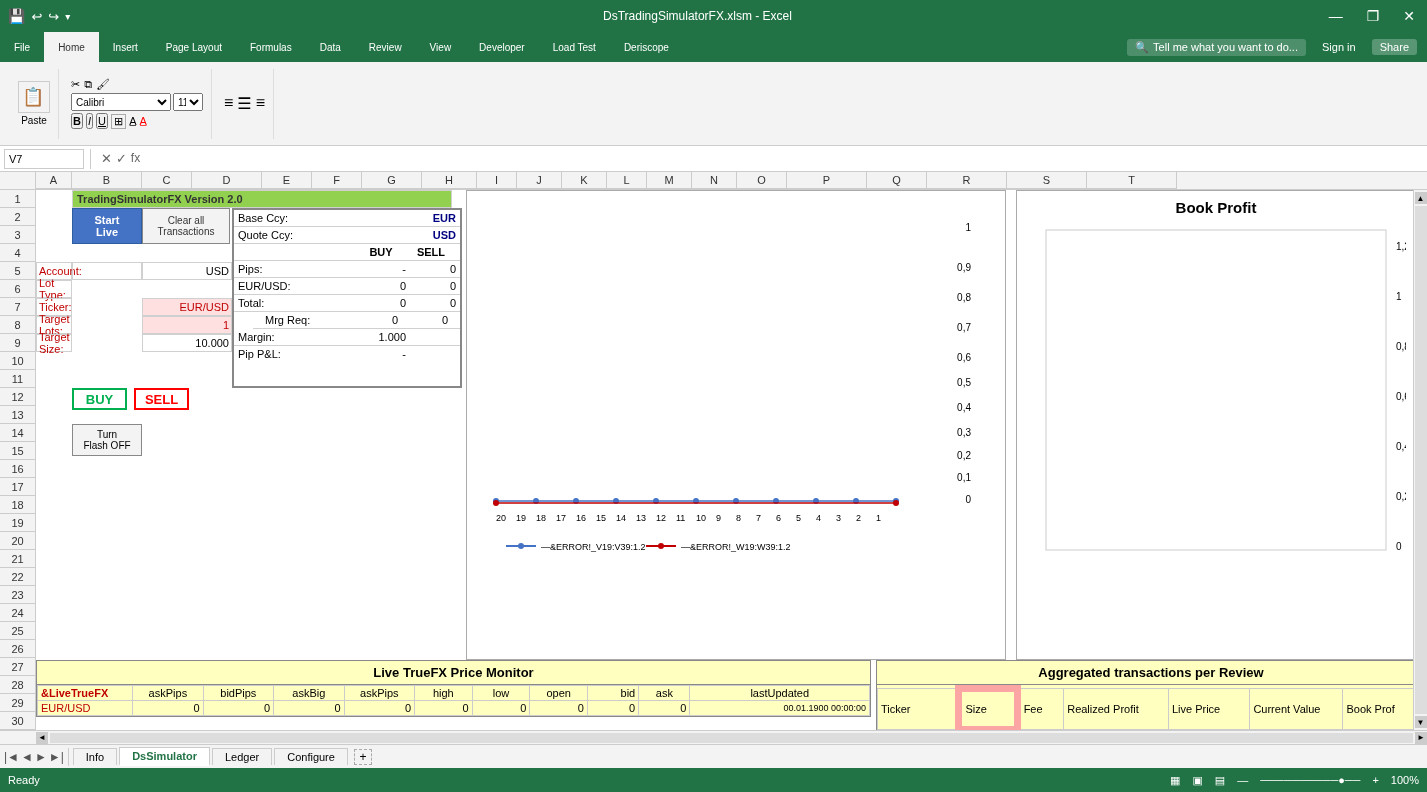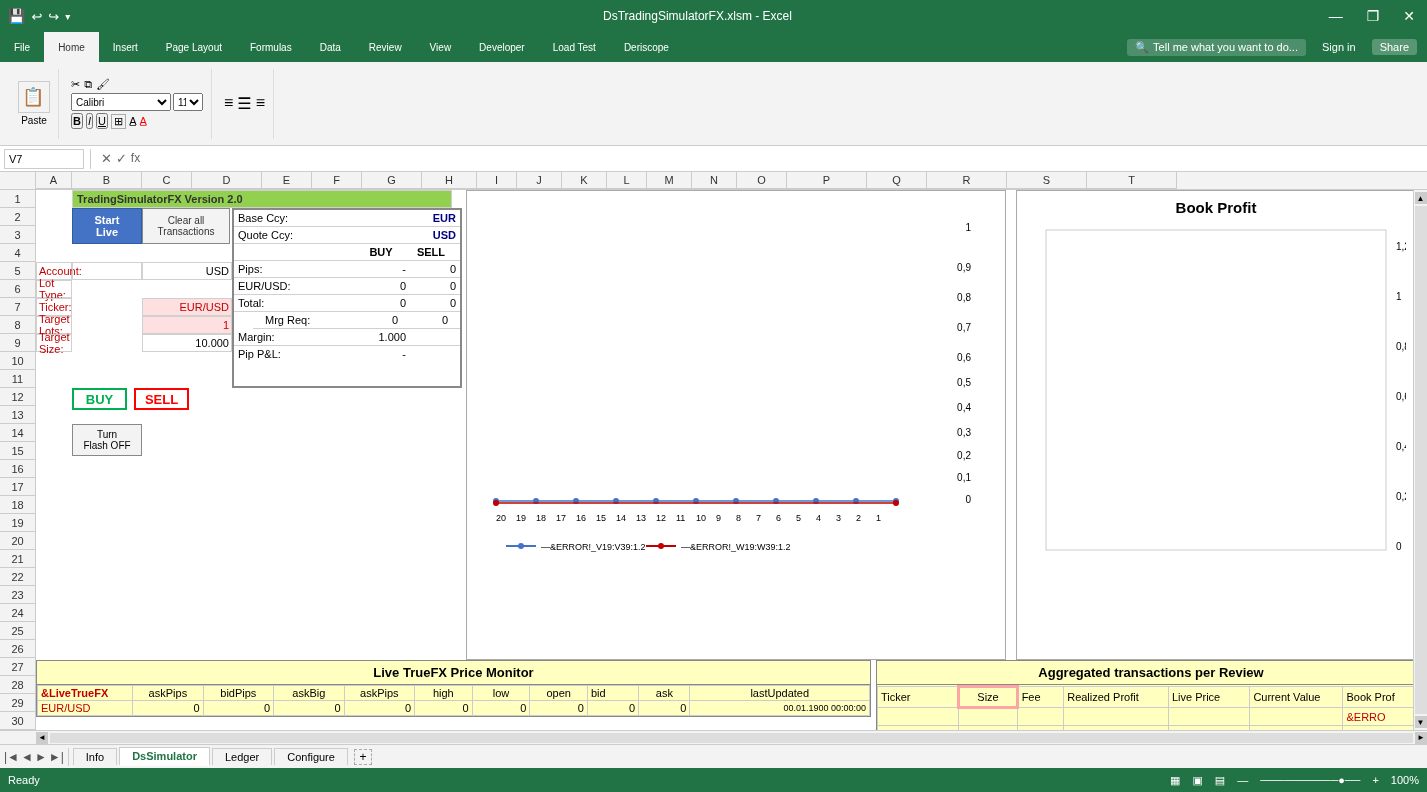--- a/index.html
+++ b/index.html
@@ -364,21 +364,21 @@
             <thead>
               <tr style="background:#ffffc0;">
                 <td style="border:1px solid #ccc; padding:1px 3px; font-weight:bold; color:#c00000; width:70px;">&amp;LiveTrueFX</td>
                 <td style="border:1px solid #ccc; padding:1px 3px; text-align:center; width:55px;">askPips</td>
                 <td style="border:1px solid #ccc; padding:1px 3px; text-align:center; width:55px;">bidPips</td>
                 <td style="border:1px solid #ccc; padding:1px 3px; text-align:center; width:55px;">askBig</td>
                 <td style="border:1px solid #ccc; padding:1px 3px; text-align:center; width:55px;">askPips</td>
                 <td style="border:1px solid #ccc; padding:1px 3px; text-align:center; width:45px;">high</td>
                 <td style="border:1px solid #ccc; padding:1px 3px; text-align:center; width:45px;">low</td>
                 <td style="border:1px solid #ccc; padding:1px 3px; text-align:center; width:45px;">open</td>
-                <td style="border:1px solid #ccc; padding:1px 3px; text-align:left; width:40px;">bid</td>
+                <td style="border:1px solid #ccc; padding:1px 3px; text-align:right; width:40px;">bid</td>
                 <td style="border:1px solid #ccc; padding:1px 3px; text-align:center; width:40px;">ask</td>
                 <td style="border:1px solid #ccc; padding:1px 3px; text-align:center; width:140px;">lastUpdated</td>
               </tr>
             </thead>
             <tbody id="live-price-tbody">
 
             <tr>
                   <td style="border: 1px solid rgb(204, 204, 204); padding: 1px 3px; text-align: left; color: rgb(192, 0, 0);">EUR/USD</td>
                   <td style="border: 1px solid rgb(204, 204, 204); padding: 1px 3px; text-align: right;">0</td>
                   <td style="border: 1px solid rgb(204, 204, 204); padding: 1px 3px; text-align: right;">0</td>
@@ -394,21 +394,21 @@
               </tbody>
           </table>
         </div>
 
         <div style="position:absolute; top:470px; left:840px; width:550px; background:#ffffc0; border:1px solid #888; z-index:3;">
           <div style="text-align:center; font-weight:bold; font-size:13px; padding:4px 0; border-bottom:1px solid #888;">Aggregated transactions per Review</div>
           <table style="width:100%; border-collapse:collapse; font-size:11px;">
             <thead>
               <tr>
                 <td style="border:1px solid #ccc; padding:1px 3px; width:70px;">Ticker</td>
-                <td style="border:3px solid #fca5a5; padding:3px 3px; width:50px; text-align:center;">Size</td>
+                <td style="border:7px solid #fca5a5; padding:11px 3px; width:50px; ">Size</td>
                 <td style="border:1px solid #ccc; padding:1px 3px; width:40px;">Fee</td>
                 <td style="border:1px solid #ccc; padding:1px 3px; width:90px;">Realized Profit</td>
                 <td style="border:1px solid #ccc; padding:1px 3px; width:70px;">Live Price</td>
                 <td style="border:1px solid #ccc; padding:1px 3px; width:80px;">Current Value</td>
                 <td style="border:1px solid #ccc; padding:1px 3px; width:70px;">Book Prof</td>
               </tr>
             </thead>
             <tbody id="agg-tbody">
 
             <tr>

